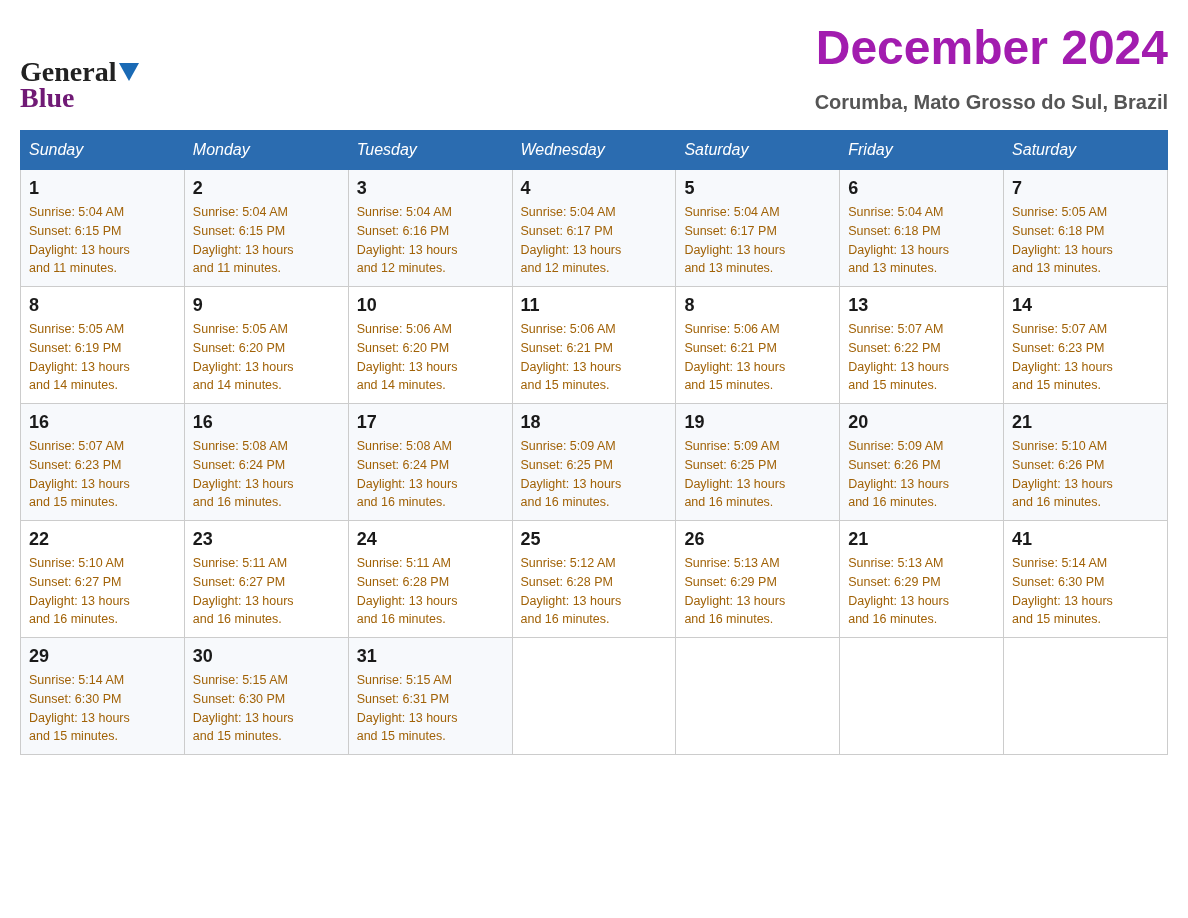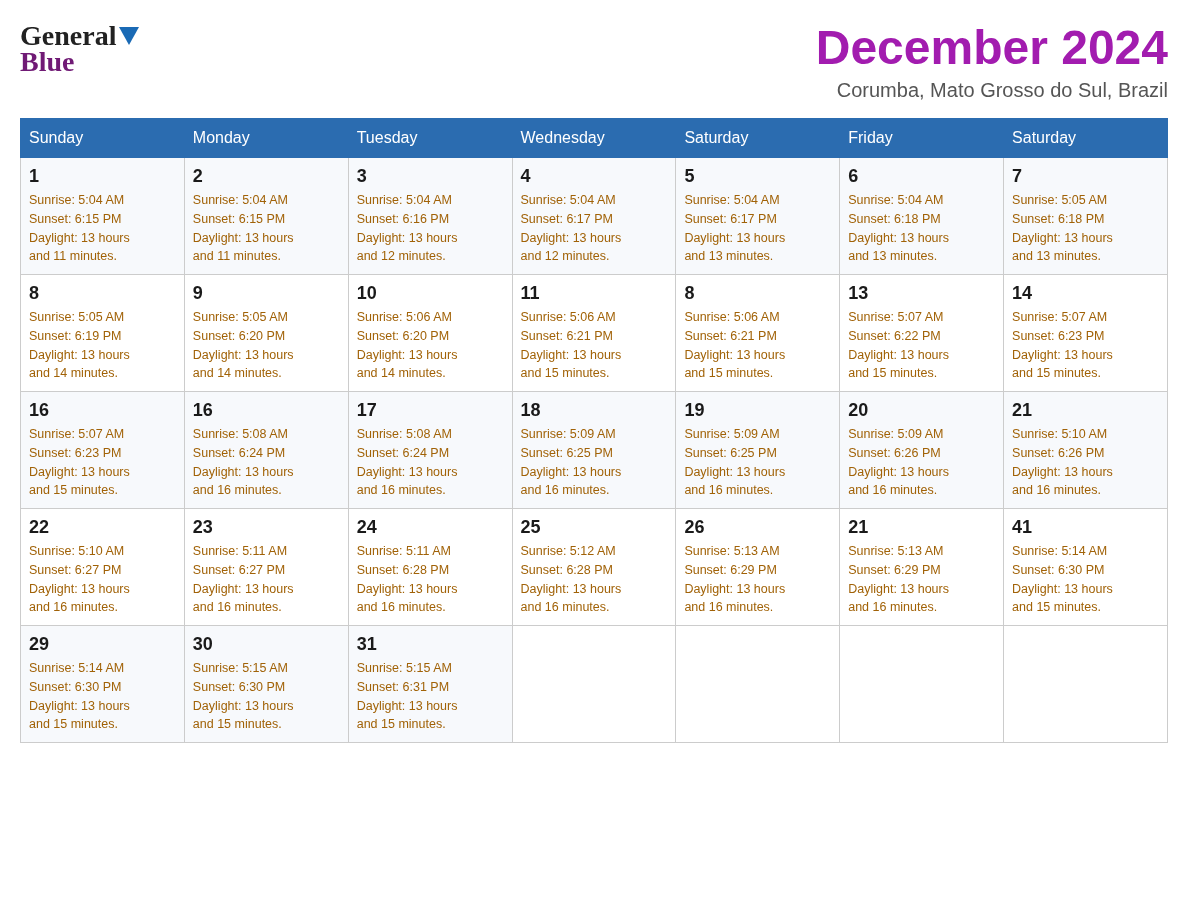--- a/index.html
+++ b/index.html
@@ -6,54 +6,56 @@
     body {
       font-family: Arial, sans-serif;
       background: #fff;
       padding: 20px;
       width: 1188px;
       min-height: 918px;
     }
     .header {
       display: flex;
       justify-content: space-between;
-      align-items: flex-start;
+      align-items: flex-end;
       margin-bottom: 16px;
     }
     .logo {
       display: flex;
       flex-direction: column;
       align-items: flex-start;
     }
     .title-area {
       text-align: right;
     }
     .month-title {
       font-size: 48px;
       font-weight: bold;
       color: #a21caf;
     }
     .location-title {
       font-size: 20px;
       color: #555;
-      margin-top: 4px;
+      margin-top: 16px;
+      font-weight: bold;
     }
     table {
       width: 100%;
       border-collapse: collapse;
       table-layout: fixed;
     }
     th {
       background-color: #2b6cb0;
       color: #fff;
       padding: 10px 8px;
       text-align: left;
       font-size: 16px;
       font-weight: normal;
       border: 1px solid #2b6cb0;
+      font-style: italic;
     }
     td {
       vertical-align: top;
       padding: 8px;
       border: 1px solid #ccc;
       font-size: 13px;
       color: #222;
       height: 110px;
     }
     .day-number {

